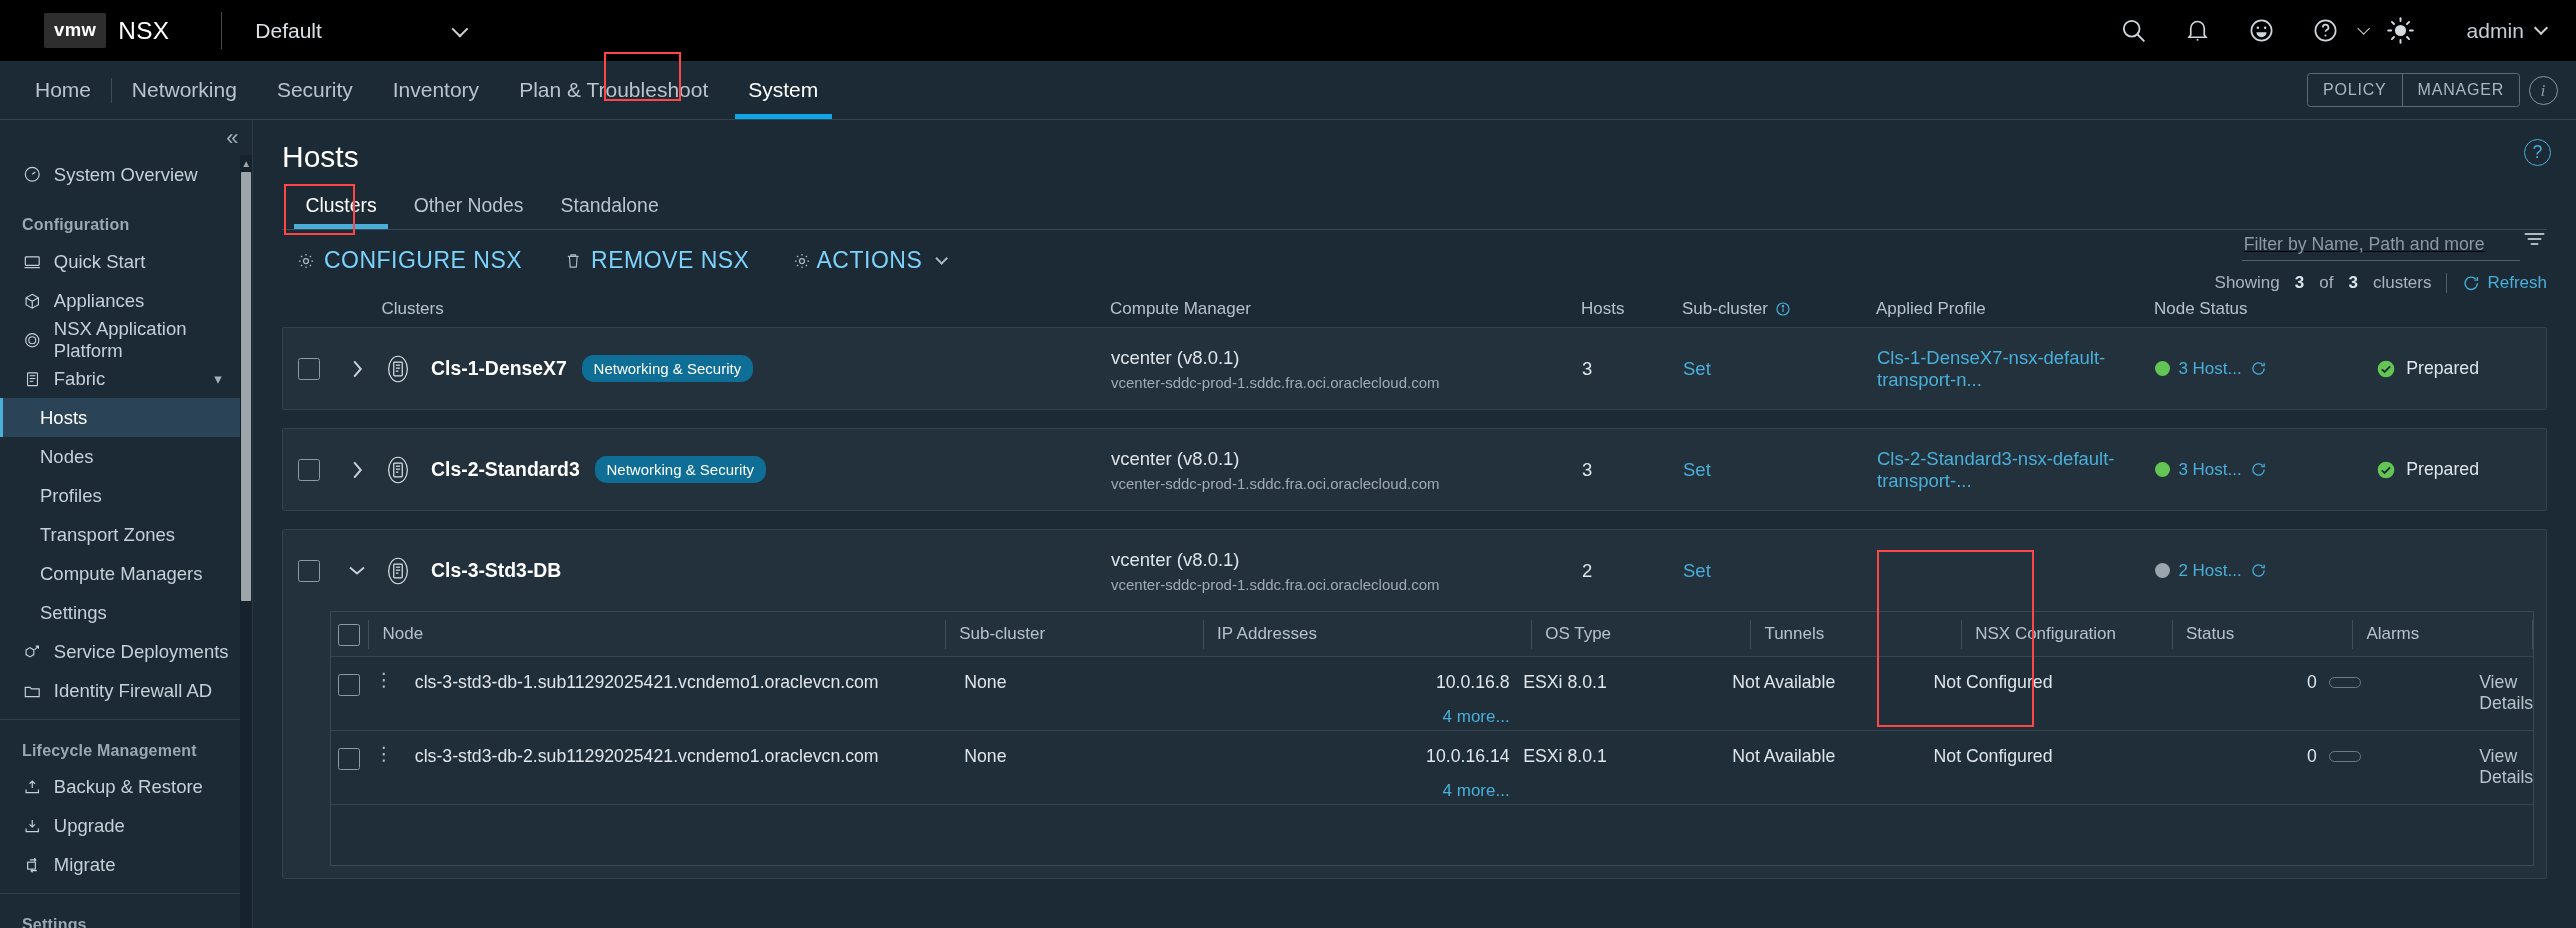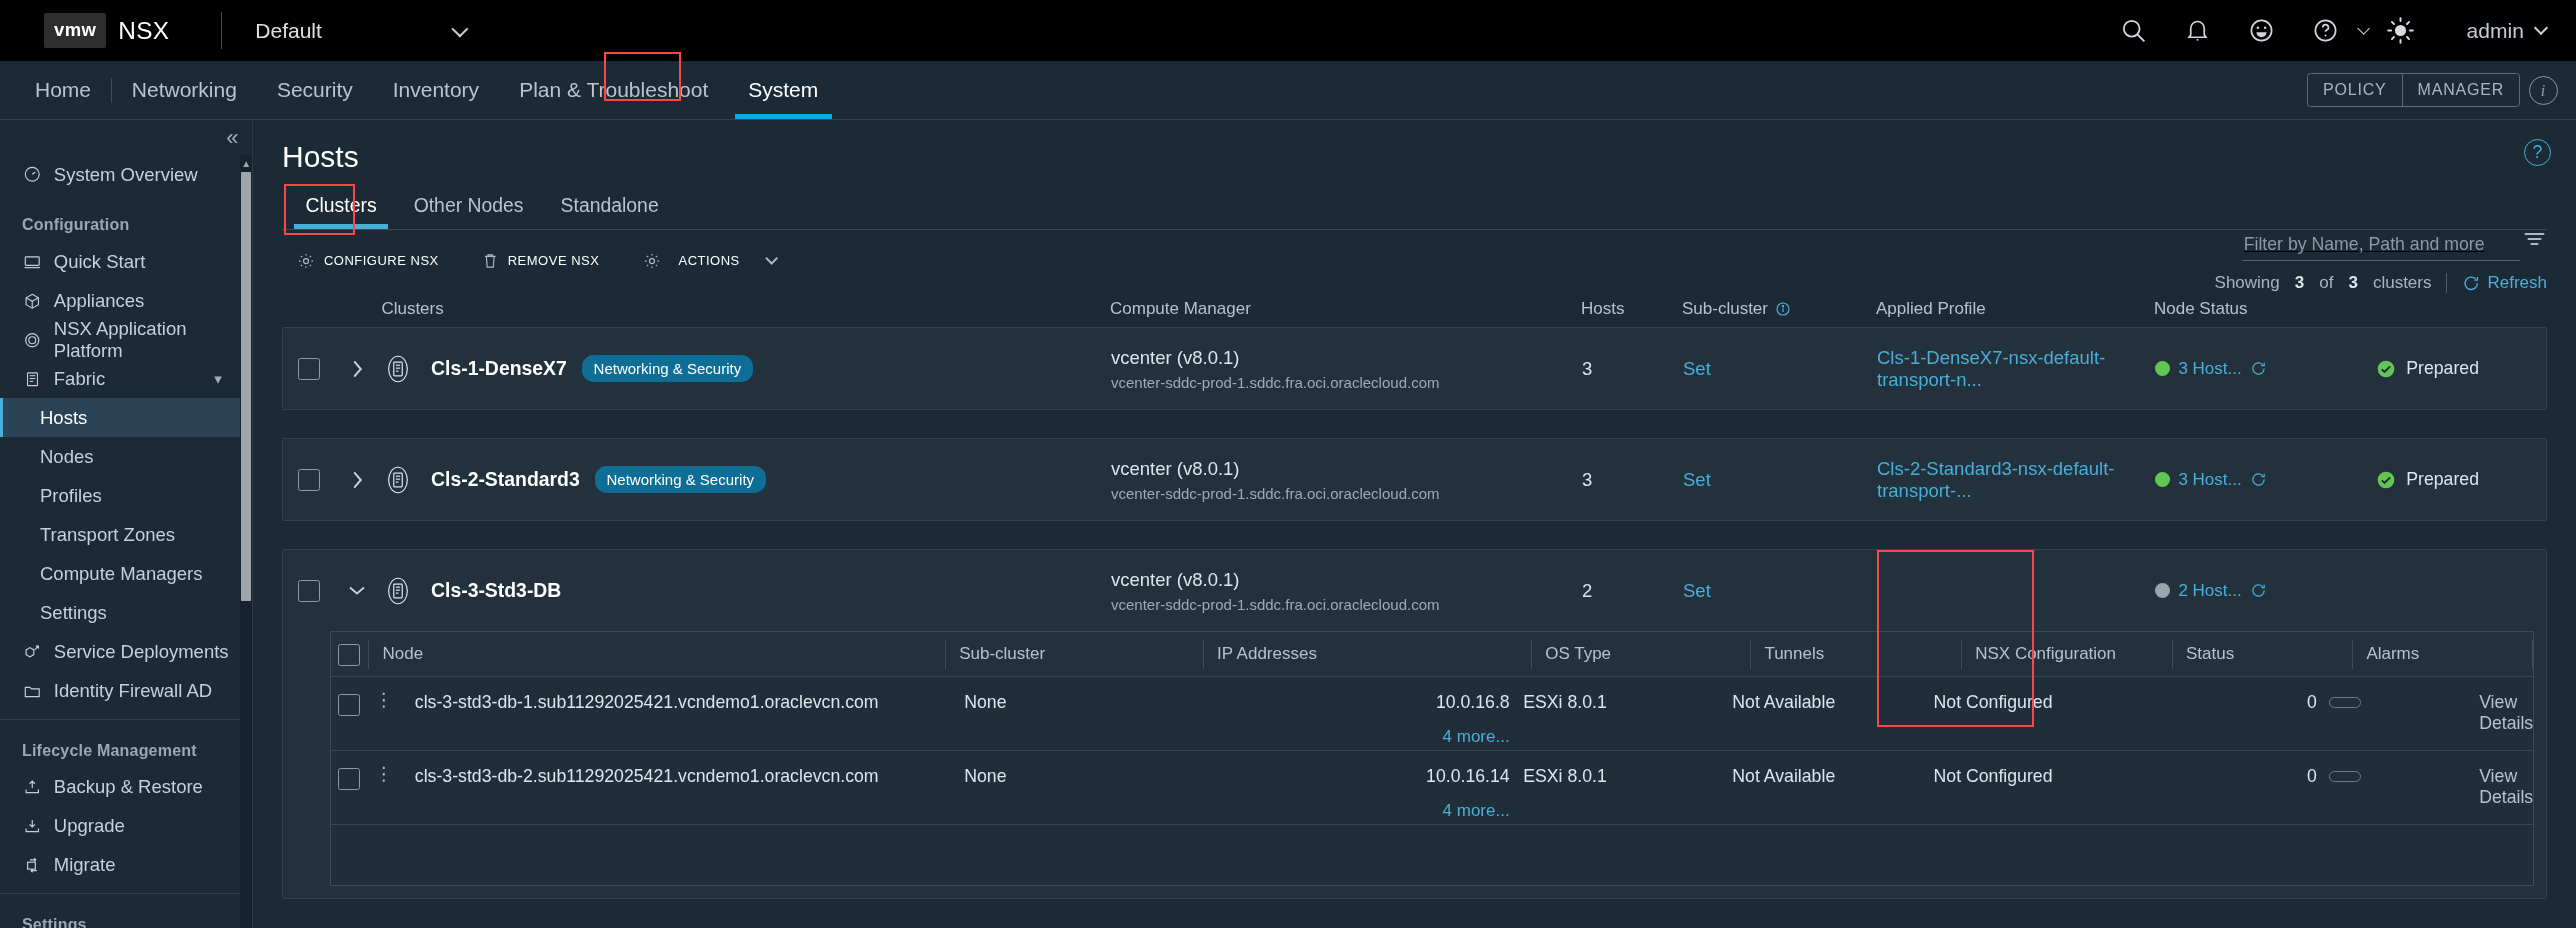--- a/index.html
+++ b/index.html
@@ -127,21 +127,21 @@
   .tab:first-child { margin-left: 5px; }
   .tab.active { color:#fff; }
   .tab.active::after {
     content:''; position:absolute; left:6.7px; right:6.7px; bottom:0; height:5px; background:#49afd9;
   }
   .tab-annot { position:absolute; border:2.5px solid #ff4545; pointer-events:none; }
 
   
   .toolbar { display:flex; align-items:center; height: 62px; position:relative; }
   .tb-btn {
-    display:flex; align-items:center; gap: 8.4px; color:#ffffff; font-size:13px;
+    display:flex; align-items:center; gap: 8.4px; color:#7dd3fc; font-size:23px;
     letter-spacing: 0.5px; cursor:pointer; padding: 0 23.6px 0 0; margin-left: 18.5px; text-align: right;
   }
   .tb-btn:first-child { margin-left: 13.5px; }
   .filter-wrap { margin-left:auto; display:flex; flex-direction:column; align-items:flex-end; }
   .filter-row { display:flex; gap:2px;text-decoration:underline; }
   .filter-input {
     width: 278px; background:transparent; border:none; border-bottom:0.8px solid #53626c;
     color:#c3ccd4; font-size:17.7px; padding: 5px 1.7px; outline:none;
     font-family:"Liberation Sans", sans-serif;
   }
@@ -150,21 +150,21 @@
   .showing-row { display:flex; align-items:center; gap: 15px; margin-top: 11.8px; color:#a9b4bd; font-size:17px;}
   .showing-row b { color:#dde4ea; font-weight:bold; }
   .vsep { width:0.8px; height:20px; background:#4f5e68; }
   .refresh { color:#49afd9; display:flex; align-items:center; gap:6.7px; cursor:pointer; font-size:17px;}
 
   
   .col-head {
     display:flex; color:#b6c2cb; font-size:17px; padding: 6.7px 0 8.4px 0;
   }
   .cl-row-card {
-    background:#22313c; border:0.8px solid #32424e; border-radius:1.7px; margin-bottom: 28px;
+    background:#22313c; border:0.8px solid #32424e; border-radius:1.7px; margin-bottom: 18px;
   }
   .cl-row { display:flex; align-items:center; min-height: 81px; }
   .cl-node-panel { padding: 0 11.8px 11.8px 47px; }
 
   .c-chk { width: 52px; display:flex; justify-content:center; align-items:center;}
   .c-exp { width: 44px; display:flex; justify-content:center; align-items:center; color:#c9d2d9; cursor:pointer;}
   .c-name { width: 732px; display:flex; align-items:center; gap: 15px; }
   .c-cm   { width: 471px; }
   .c-hosts{ width: 101px; }
   .c-sub  { width: 194px; }
@@ -477,21 +477,21 @@
           <path d="M12 3.5v2M12 18.5v2M3.5 12h2M18.5 12h2M6 6l1.4 1.4M16.6 16.6L18 18M18 6l-1.4 1.4M7.4 16.6L6 18"></path>
         </svg>
         <span>CONFIGURE NSX</span>
       </div>
       <div class="tb-btn">
         <svg width="18.5" height="20" viewBox="0 0 24 24" fill="none" stroke="#aeb9c2" stroke-width="1.5">
           <path d="M5 6h14M9 6V4h6v2M7 6l1 14h8l1-14"></path>
         </svg>
         <span>REMOVE NSX</span>
       </div>
-      <div class="tb-btn" style="gap:17px;">
+      <div class="tb-btn" style="gap:5px;">
         <svg width="20" height="20" viewBox="0 0 24 24" fill="none" stroke="#aeb9c2" stroke-width="1.5">
           <circle cx="12" cy="12" r="3"></circle>
           <path d="M12 3.5v2M12 18.5v2M3.5 12h2M18.5 12h2M6 6l1.4 1.4M16.6 16.6L18 18M18 6l-1.4 1.4M7.4 16.6L6 18"></path>
         </svg>
         <span>ACTIONS</span>
         <span class="chev" style="width:9.3px;height:9.3px;border-color:#aeb9c2;margin-left:10px;"></span>
       </div>
 
       <div class="filter-wrap">
         <div class="filter-row">

